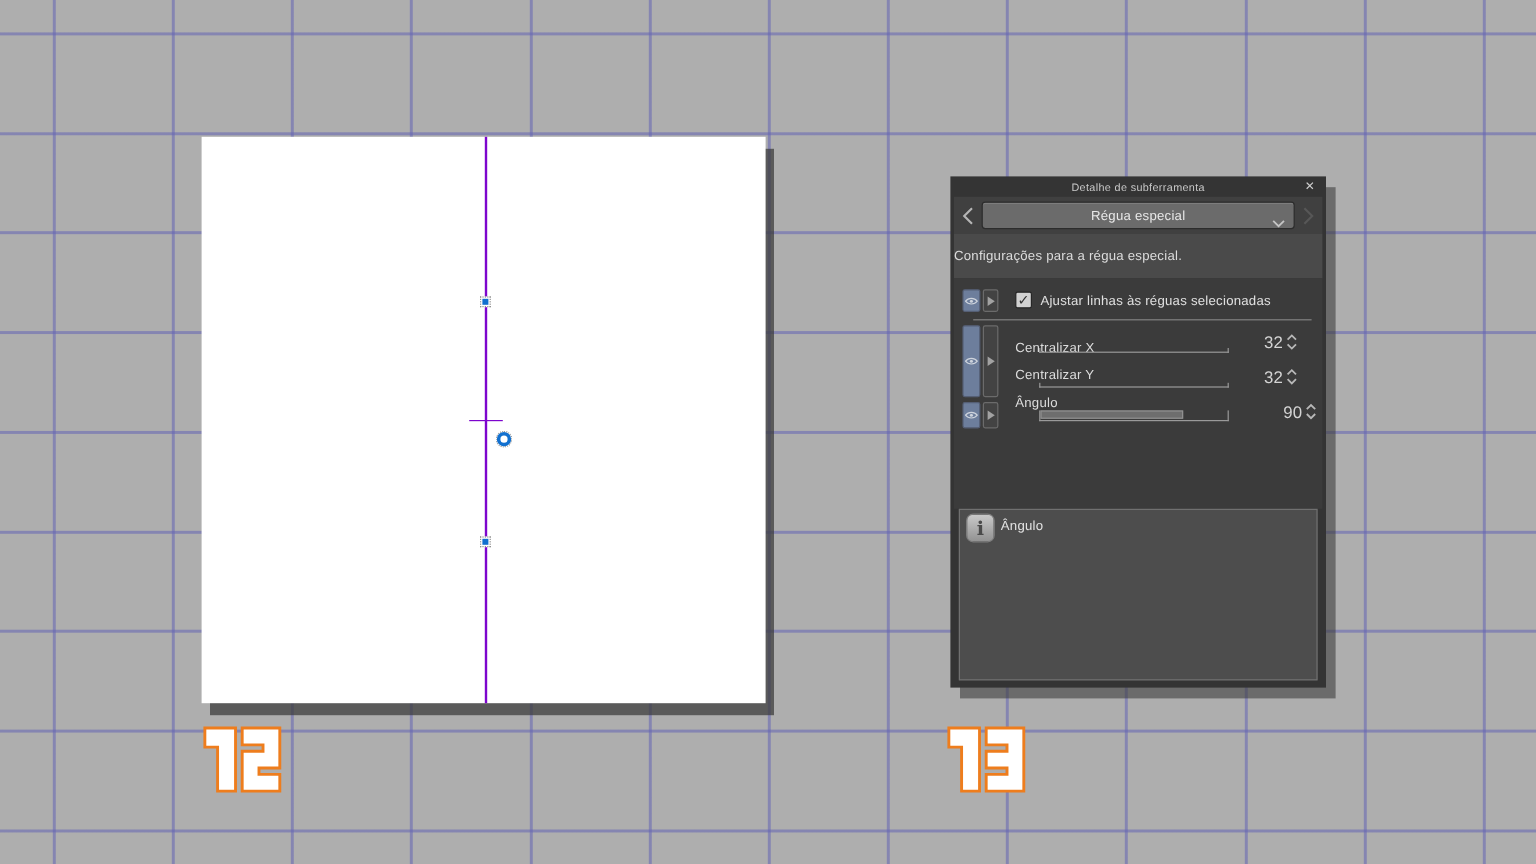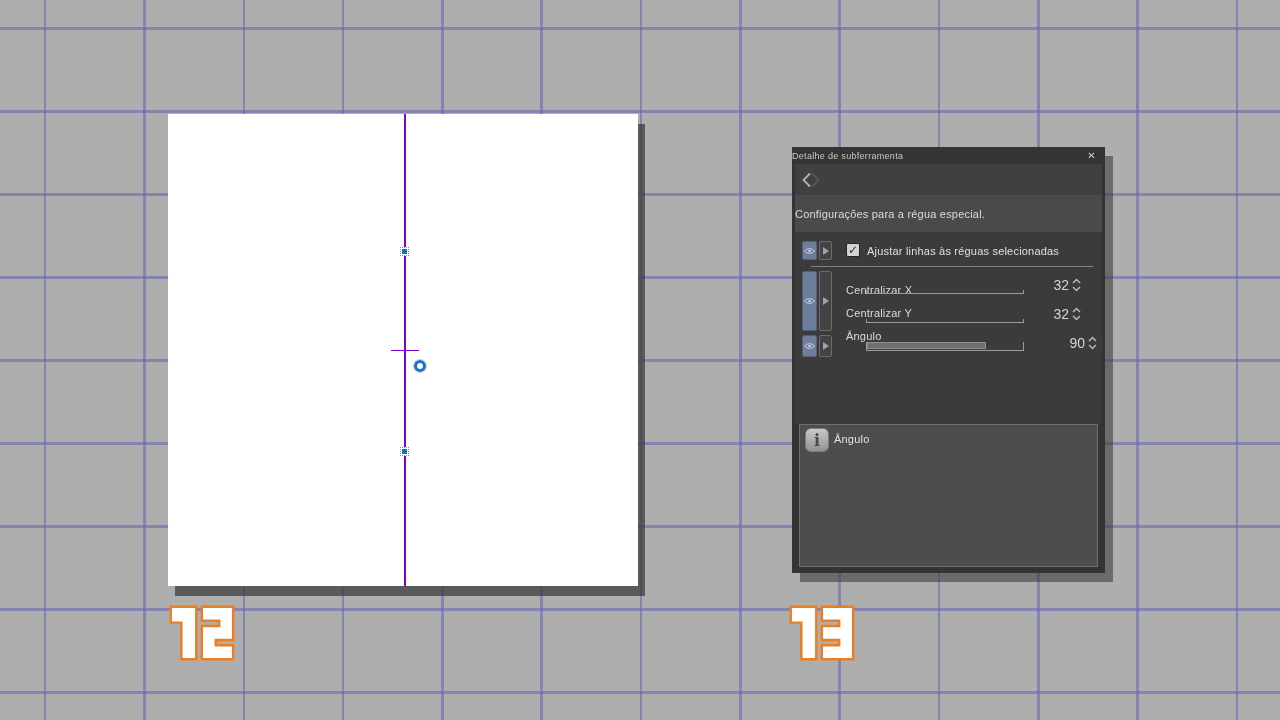--- a/index.html
+++ b/index.html
@@ -36,21 +36,21 @@
   .step-label{position:absolute;display:flex;gap:4px;}
   .step-label svg{overflow:visible;display:block;}
 
   
   .dialog{
     position:absolute;left:792px;top:147px;width:313px;height:426px;
     background:#343434;box-sizing:border-box;
     box-shadow:8px 9px 0 rgba(62,62,62,0.6);
     color:#dcdcdc;
   }
-  .titlebar{height:17px;display:flex;align-items:center;justify-content:flex-start;position:relative;}
+  .titlebar{height:17px;display:flex;align-items:center;justify-content:center;position:relative;}
   .titlebar .title{font-size:9px;color:#c8c8c8;letter-spacing:0.3px;}
   .close-btn{
     position:absolute;right:7px;top:2px;width:13px;height:13px;
     display:flex;align-items:center;justify-content:center;
     color:#cfcfcf;font-size:10px;line-height:10px;cursor:default;
   }
   .dlg-inner{margin:0 3px 3px 3px;height:406px;display:flex;flex-direction:column;}
 
   .nav-row{height:31px;background:#404040;display:flex;align-items:center;padding:0 7px;box-sizing:border-box;}
   .nav-chevron{display:flex;align-items:center;}
@@ -153,20 +153,28 @@
     </div>
 
     <div class="dlg-inner">
 
       <div class="nav-row">
         <span class="nav-chevron">
           <svg width="9" height="16" viewBox="0 0 9 16">
               <polyline points="8,1.5 1.5,8 8,14.5" fill="none" stroke="#b4b4b4" stroke-width="1.8"></polyline>
             </svg>
         </span>
+        <div class="tool-dropdown">
+          <span class="dd-label">Régua especial</span>
+          <span class="dd-caret">
+            <svg width="11" height="7" viewBox="0 0 11 7">
+                <polyline points="1,1 5.5,5.5 10,1" fill="none" stroke="#c4c4c4" stroke-width="1.5"></polyline>
+              </svg>
+          </span>
+        </div>
         <span class="nav-chevron">
           <svg width="9" height="16" viewBox="0 0 9 16">
               <polyline points="1,1.5 7.5,8 1,14.5" fill="none" stroke="#575757" stroke-width="1.8"></polyline>
             </svg>
         </span>
       </div>
 
       <div class="desc-row">
         <span>Configurações para a régua especial.</span>
       </div>

